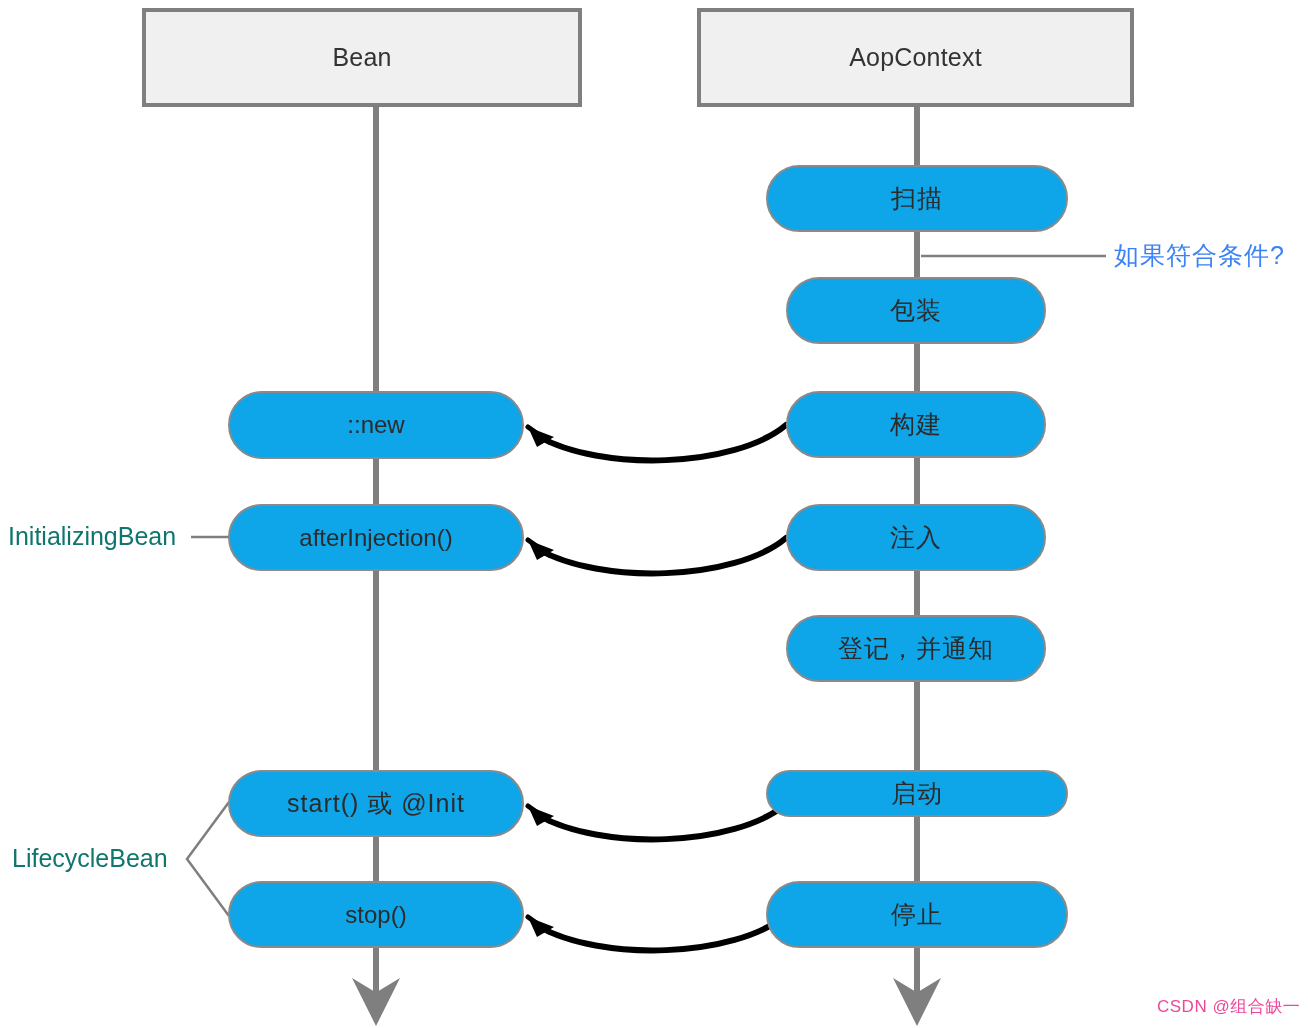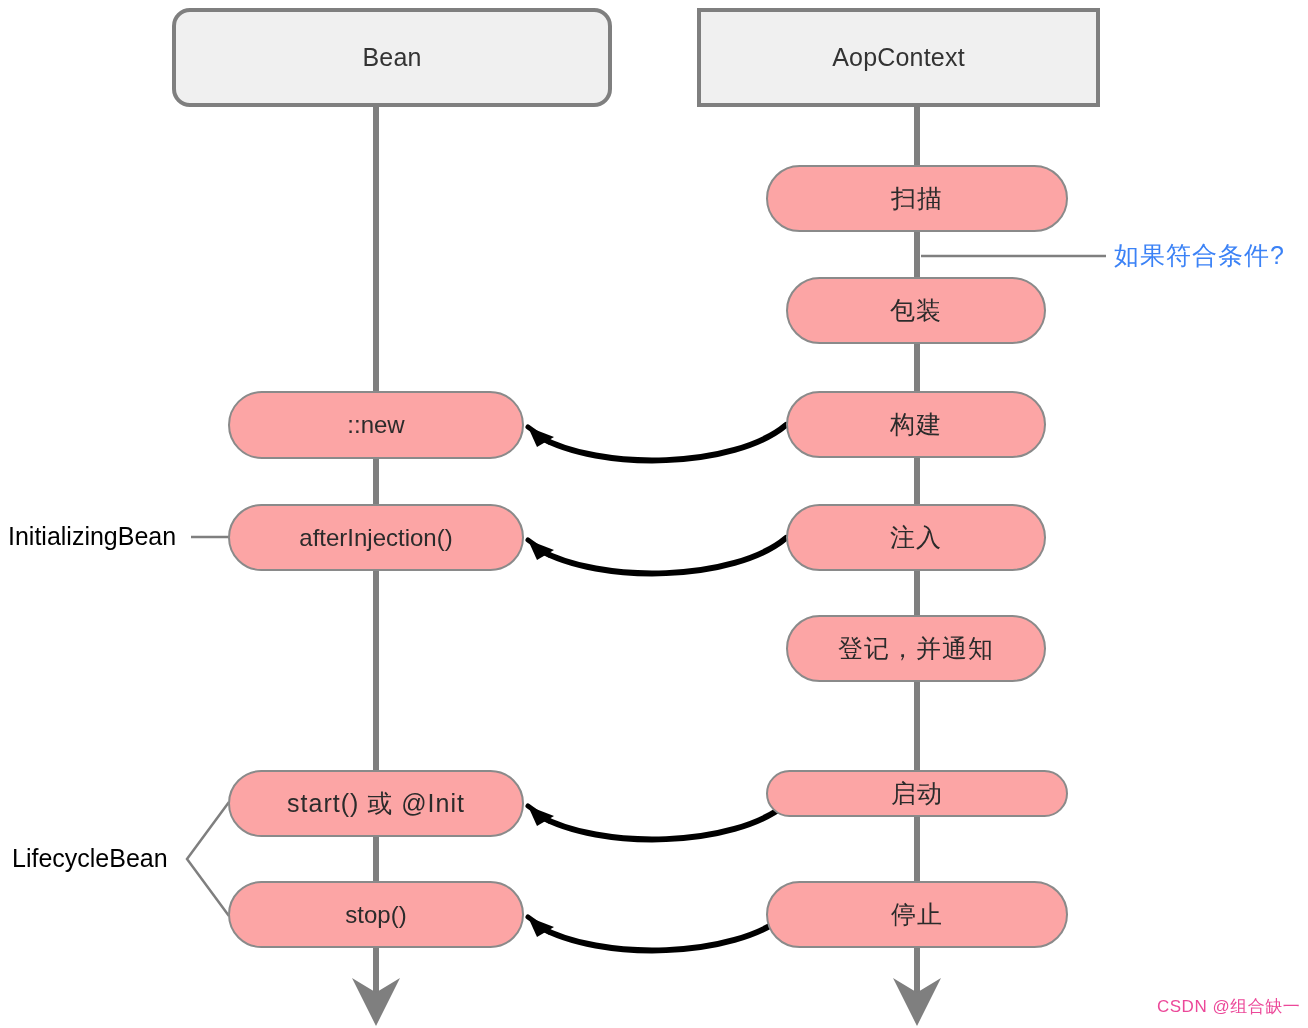--- a/index.html
+++ b/index.html
@@ -37,42 +37,42 @@
   .participant-label {
     font-size: 25px;
     color: #333333;
     letter-spacing: 0.2px;
     white-space: nowrap;
   }
   
   .node {
     position: absolute;
     box-sizing: border-box;
-    background: #fca5a5;
+    background: #0ea5e9;
     border: 2px solid #8a8a8a;
     border-radius: 999px;
     display: flex;
     align-items: center;
     justify-content: center;
   }
   .node-label {
     font-size: 24px;
     color: #2b2b2b;
     white-space: nowrap;
     line-height: 1;
   }
   .node-label.cjk {
     font-size: 25px;
     letter-spacing: 1px;
   }
   
   .side-label {
     position: absolute;
     font-size: 25px;
-    color: #000000;
+    color: #0f766e;
     white-space: nowrap;
     line-height: 1;
   }
   .side-label.right-anno {
     color: #3b82f6;
     letter-spacing: 1px;
   }
   .watermark {
     position: absolute;
     font-size: 17px;
@@ -120,25 +120,25 @@
       <path d="M528,806 L549,821" stroke="#000000" stroke-width="5" stroke-linecap="round"></path>
     </g>
 
     <g>
       <path d="M786,915 C735,958 600,962 538,926" fill="none" stroke="#000000" stroke-width="6" stroke-linecap="round"></path>
       <path d="M528,917 L554,927 L537,937 Z" fill="#000000"></path>
       <path d="M528,917 L549,932" stroke="#000000" stroke-width="5" stroke-linecap="round"></path>
     </g>
   </svg>
 
-  <div class="participant" style="left:172px; top:8px; width:440px; height:99px;border-radius:18px;">
+  <div class="participant" style="left:142px; top:8px; width:440px; height:99px;">
     <span class="participant-label">Bean</span>
   </div>
 
-  <div class="participant" style="left:697px; top:8px; width:403px; height:99px;">
+  <div class="participant" style="left:697px; top:8px; width:437px; height:99px;">
     <span class="participant-label">AopContext</span>
   </div>
 
   <div class="node" style="left:228px; top:391px; width:296px; height:68px;">
     <span class="node-label">::new</span>
   </div>
 
   <div class="node" style="left:228px; top:504px; width:296px; height:67px;">
     <span class="node-label">afterInjection()</span>
   </div>

